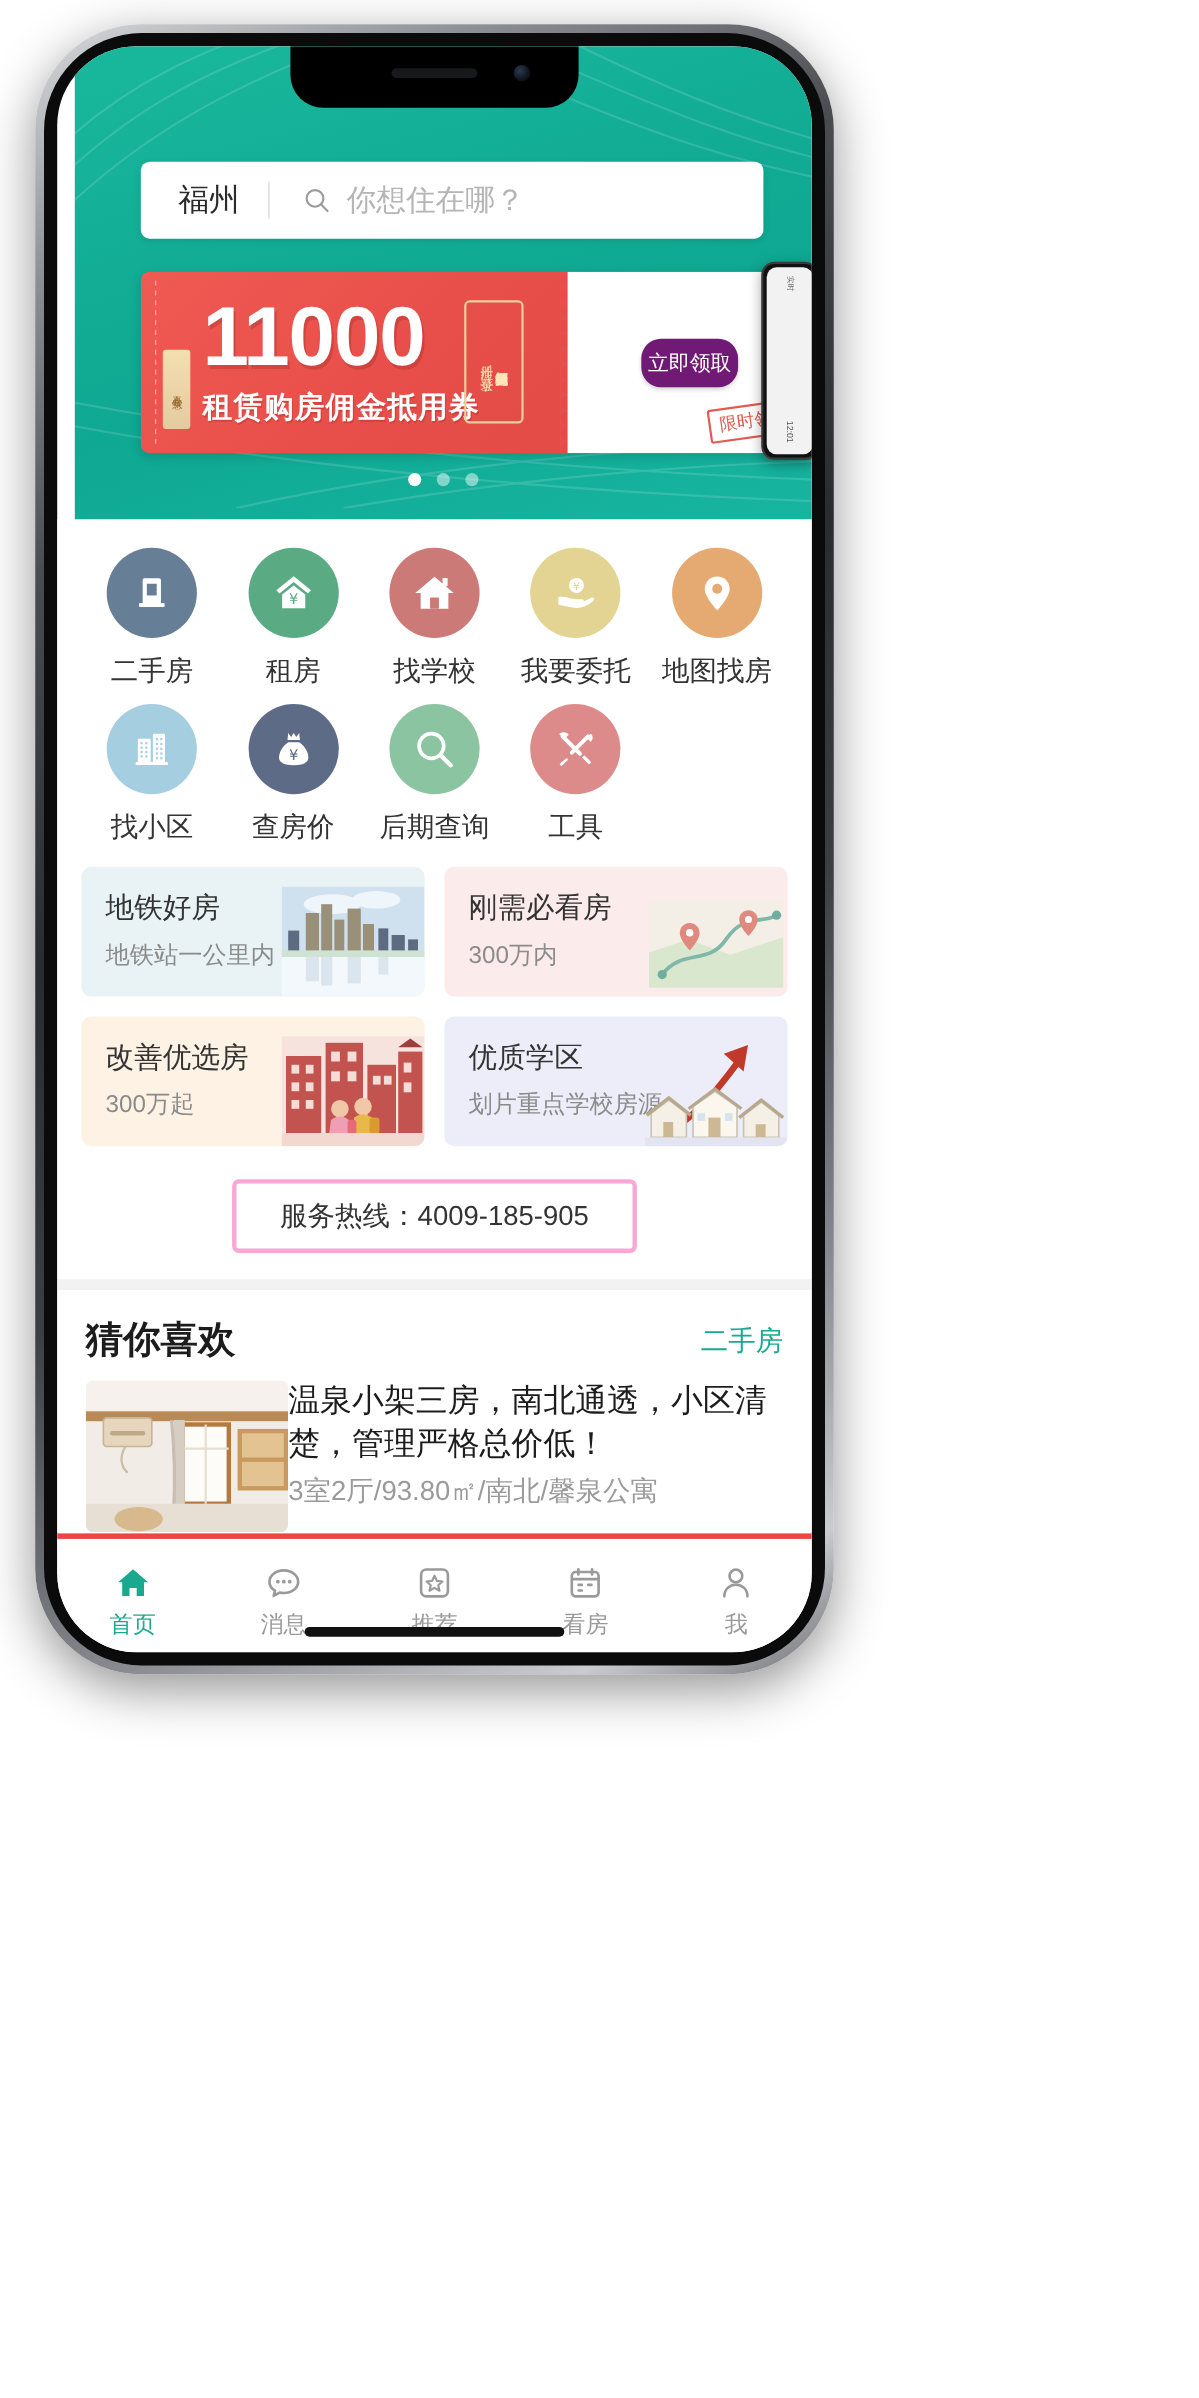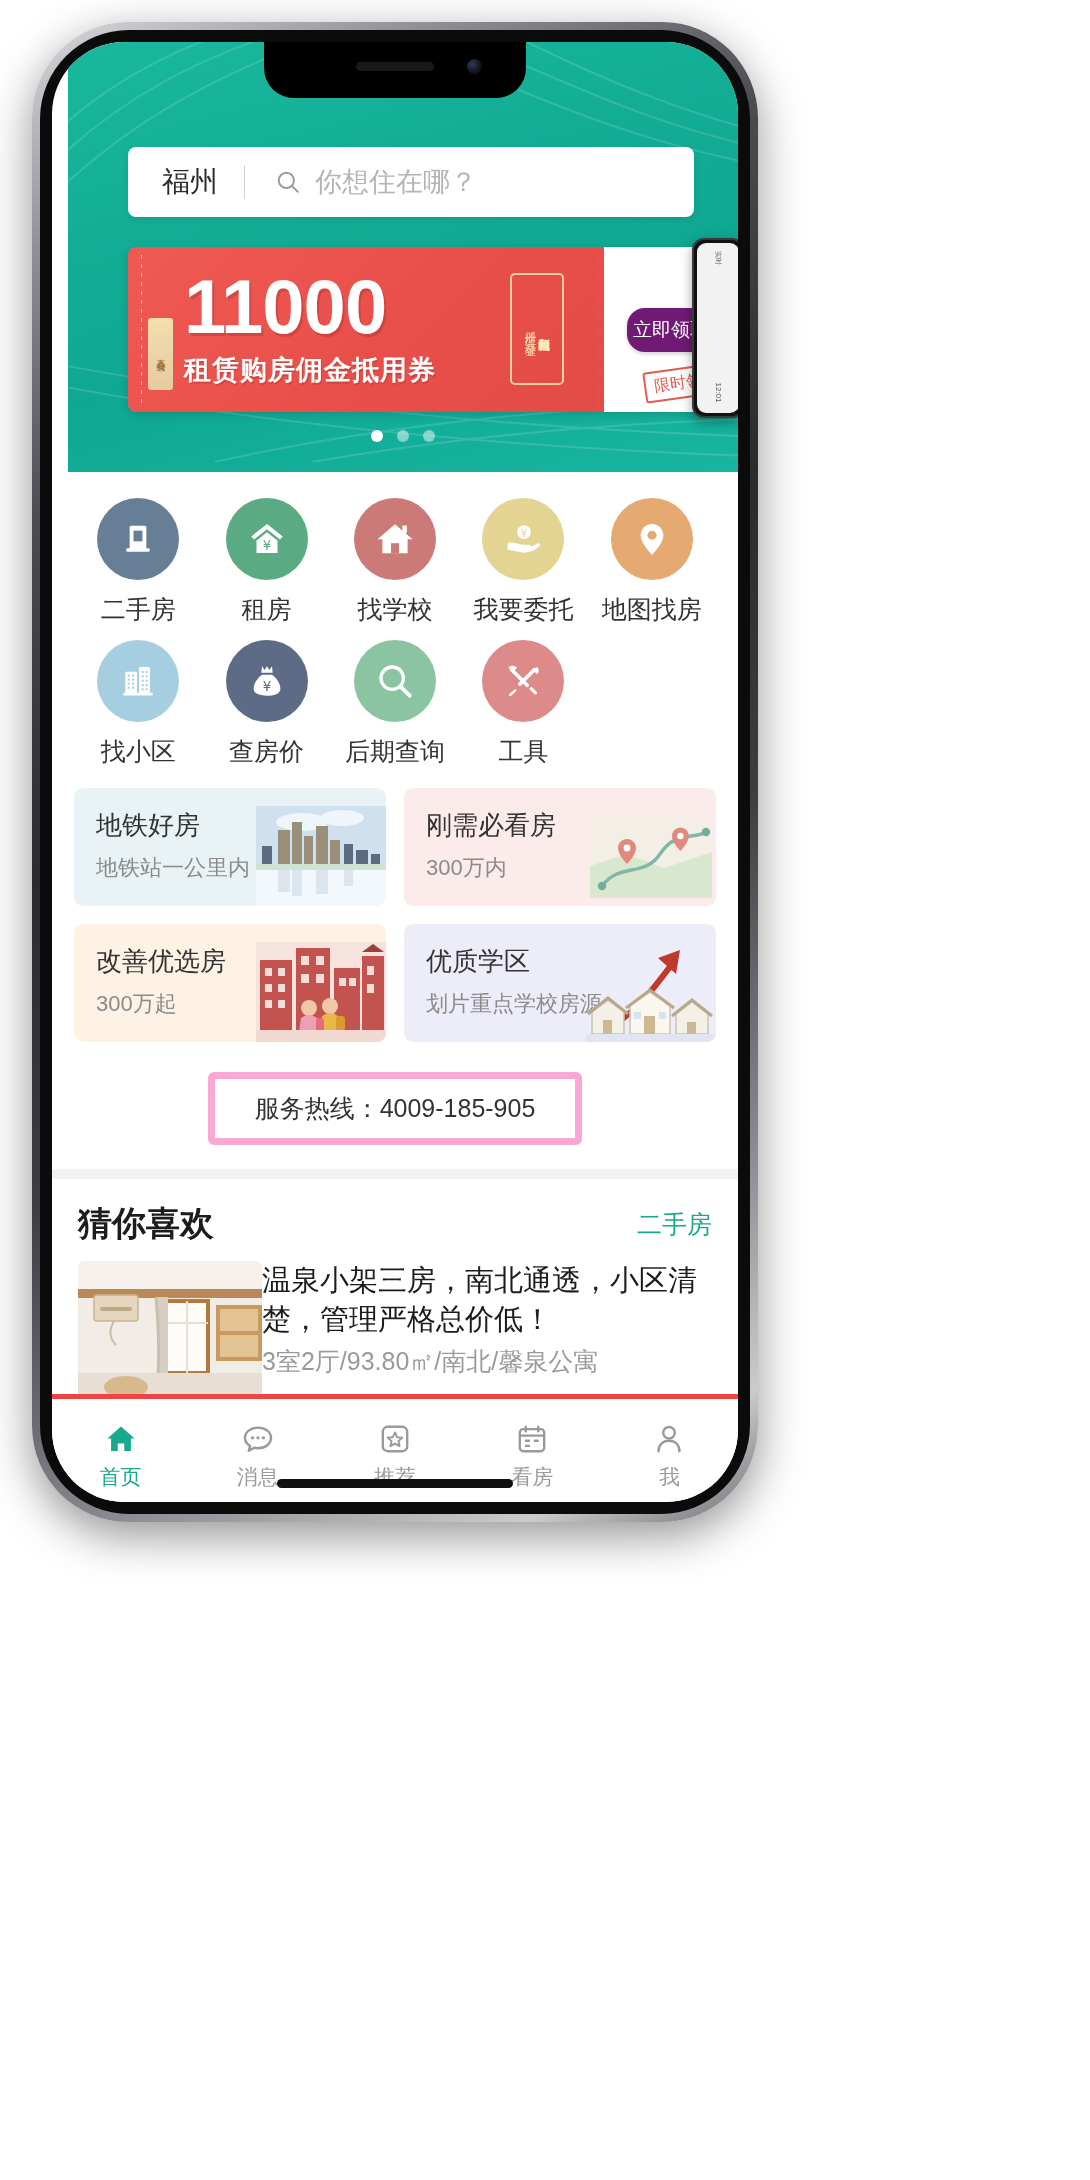--- a/index.html
+++ b/index.html
@@ -66,21 +66,21 @@
   .sb-div{ width:1px; height:34px; background:#d2d2d2; }
   .sb-search{ display:flex; align-items:center; gap:14px; padding-left:30px; }
   .sb-ph{ font-size:27px; color:#b5b5b5; }
 
   .banner{
     position:absolute; left:60px; top:205px; width:610px; height:165px;
     border-radius:8px; overflow:hidden; display:flex; z-index:10;
     box-shadow:0 3px 10px rgba(0,0,0,.14);
   }
   .bn-red{
-    position:relative; width:476px; height:100%;
+    position:relative; width:388px; height:100%;
     background:linear-gradient(135deg,#ef5a53 0%,#e94f4a 55%,#e24b46 100%);
     display:flex; align-items:center;
   }
   .bn-red::after{ content:""; position:absolute; right:-7px; top:0; width:14px; height:100%;
     background-image:radial-gradient(circle at 7px 7px, transparent 6px, #e94f4a 6.5px);
     background-size:14px 14px; }
   .bn-dash{ position:absolute; left:13px; top:8px; bottom:8px; width:1px;
     background-image:linear-gradient(#f6b6b2 50%,transparent 0); background-size:1px 9px;}
   .bn-seal{
     position:absolute; left:20px; bottom:22px; width:25px; height:72px;
@@ -128,21 +128,21 @@
   .promos{ padding:16px 22px 0; display:grid; grid-template-columns:1fr 1fr;
            gap:18px; background:#fff; }
   .pcard{ position:relative; height:118px; border-radius:9px; overflow:hidden;
           padding:20px 0 0 22px; }
   .pc-t{ font-size:26px; color:#333; font-weight:500; }
   .pc-s{ margin-top:10px; font-size:22px; color:#8b8b8b; }
   .pc-art{ position:absolute; right:0; bottom:0; width:130px; height:100px; }
 
   
   .hotline-wrap{ display:flex; justify-content:center; padding:30px 0 24px; background:#fff; }
-  .hotline{ border:7px solid #f9a8d4; border-radius:6px; padding:13px 40px;
+  .hotline{ border:4px solid #f9a8d4; border-radius:6px; padding:13px 40px;
             font-size:25px; color:#333; white-space:nowrap; }
 
   
   .rec-div{ height:10px; background:#f2f2f2; }
   .rec-head{ display:flex; align-items:center; justify-content:space-between;
              padding:22px 26px 14px; background:#fff; }
   .rec-title{ font-size:34px; font-weight:bold; color:#1c1c1c; }
   .rec-more{ font-size:25px; color:#1aa98f; }
   .rec-item{ display:flex; padding:0 26px; background:#fff; }
   .rec-thumb{ width:184px; height:138px; border-radius:7px; overflow:hidden; flex:none; position:relative; }

